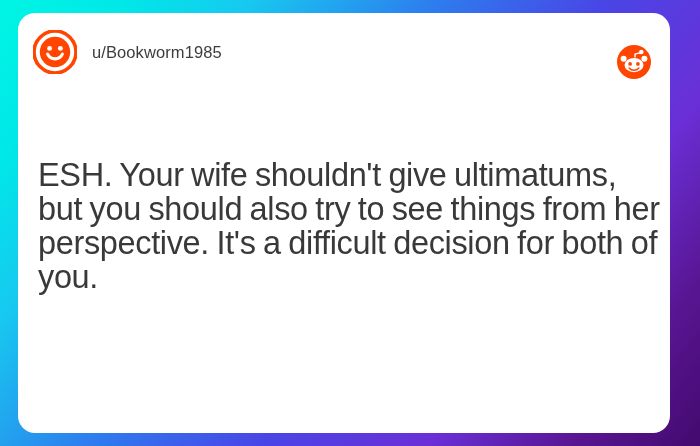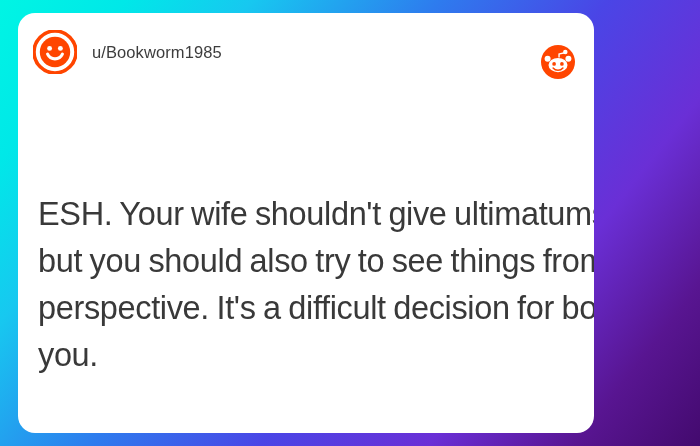--- a/index.html
+++ b/index.html
@@ -28,21 +28,21 @@
                 #6A2FD6 74%,
                 #581591 88%,
                 #430A6E 100%);
   }
 
   
   #quote-card {
     position: absolute;
     left: 18px;
     top: 13px;
-    width: 576px;
+    width: 652px;
     height: 420px;
     box-sizing: border-box;
     background: #FFFFFF;
     border-radius: 17px;
     overflow: hidden;
   }
 
   
   #card-header {
     position: absolute;
@@ -81,26 +81,25 @@
   }
 
   
   #quote-body {
     position: absolute;
     left: 20px;
     top: 145px;
     width: 622px;
     font-family: "Liberation Sans", sans-serif;
     font-size: 32.5px;
-    line-height: 47px;
+    line-height: 34px;
     letter-spacing: -0.35px;
     word-spacing: -1.2px;
     color: #393939;
     white-space: pre-wrap;
-    margin-top: 33px;
   }
 </style>
 </head>
 <body>
 
 <div id="canvas">
 
   <div id="quote-card">
 
     <div id="card-header">

